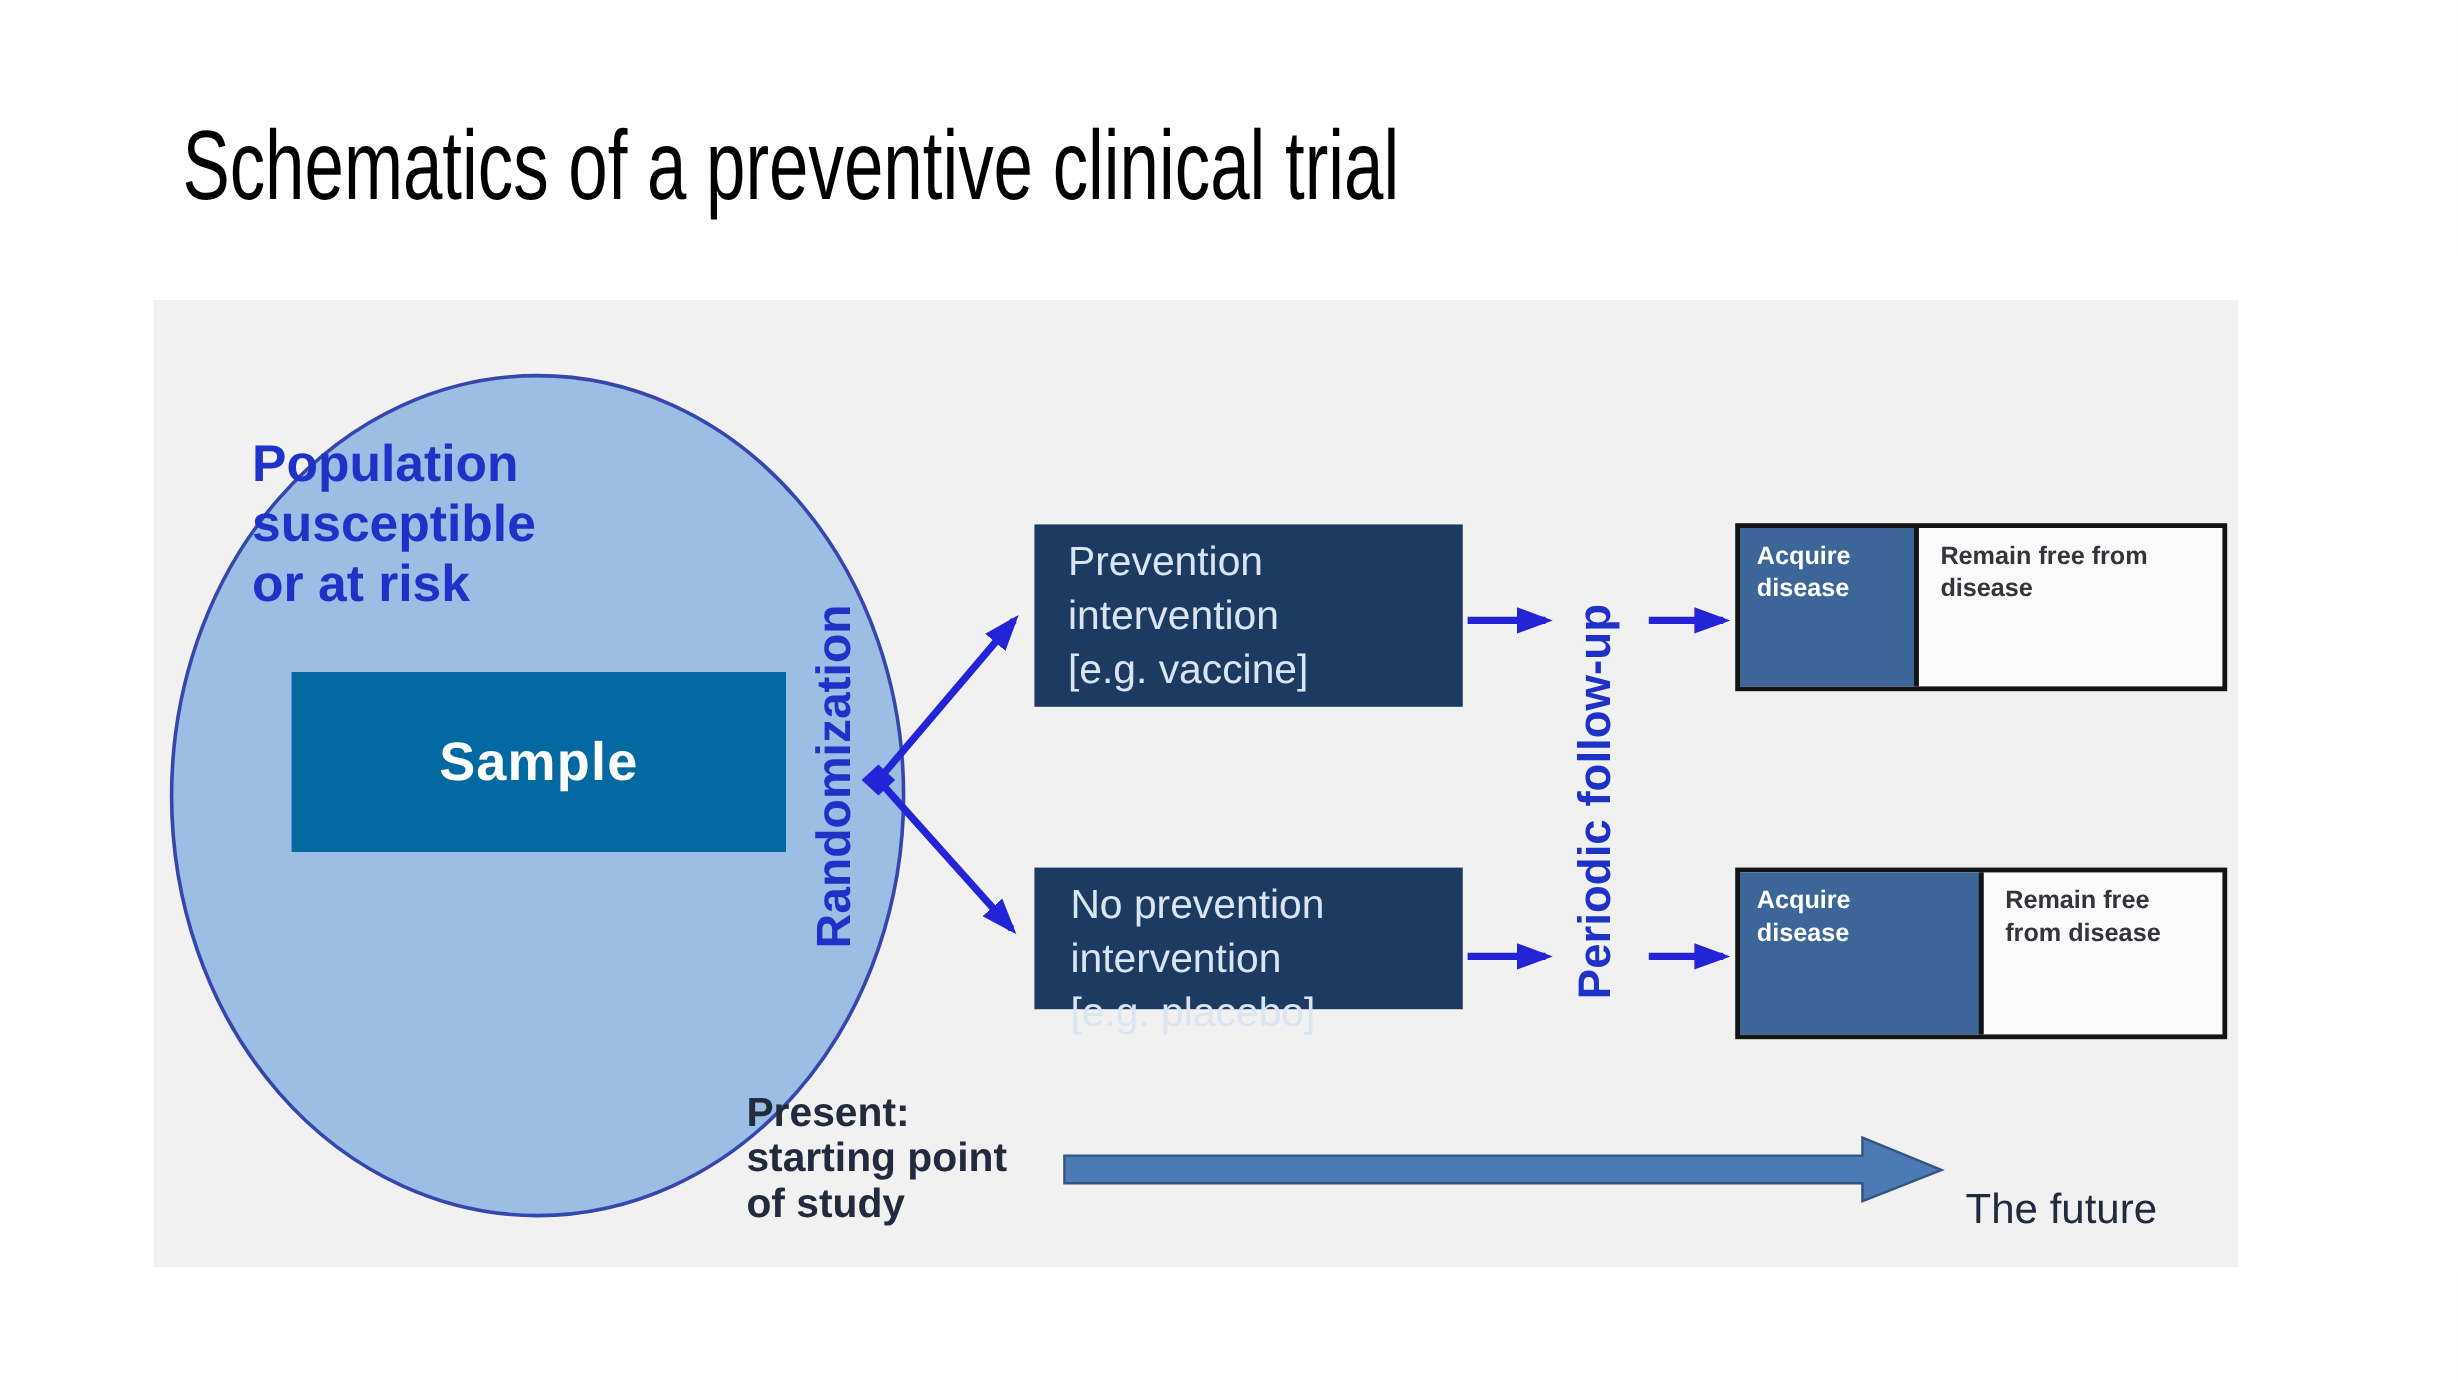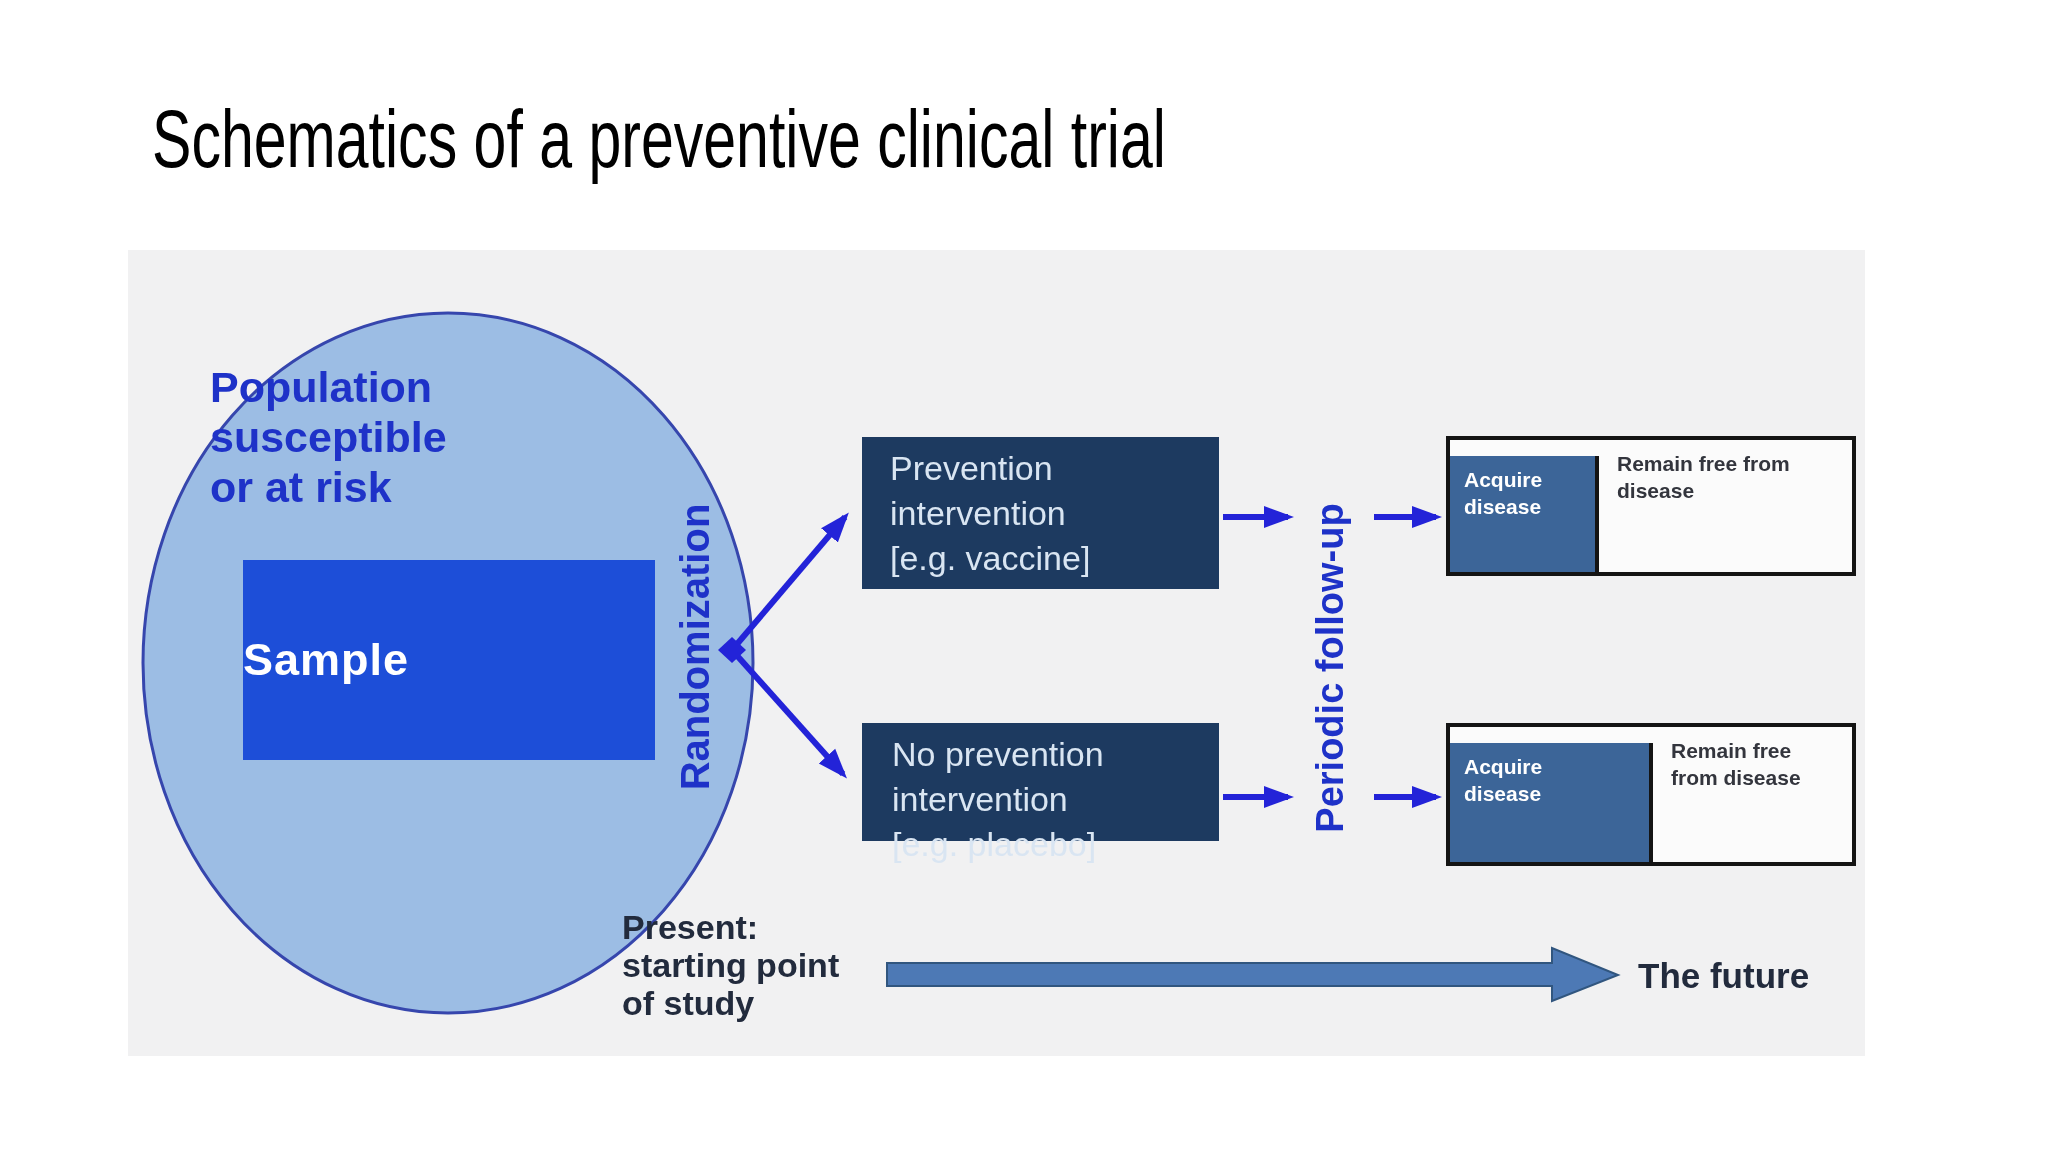--- a/index.html
+++ b/index.html
@@ -21,22 +21,22 @@
     white-space:nowrap;letter-spacing:0px;
     transform:scaleX(0.72);transform-origin:0 0;
   }
   svg.overlay{position:absolute;left:0;top:0;}
   .pop-label{
     position:absolute;left:210px;top:362px;width:480px;
     font-size:43px;font-weight:bold;line-height:50px;
     color:#1e32c8;white-space:pre-line;
   }
   .sample-box{
-    position:absolute;left:243px;top:560px;width:412px;height:200px;
-    background:#1d4ed8;display:flex;align-items:center;justify-content:flex-start;
+    position:absolute;left:243px;top:560px;width:412px;height:150px;
+    background:#0369a1;display:flex;align-items:center;justify-content:center;
     box-sizing:border-box;
   }
   .sample-box span{color:#ffffff;font-size:45px;font-weight:bold;letter-spacing:1px;}
   .vlabel{
     position:absolute;text-align:center;font-weight:bold;color:#1e32c8;
     transform:rotate(-90deg);white-space:nowrap;
   }
   .rand{left:530px;top:625px;width:330px;height:44px;line-height:44px;font-size:40px;}
   .followup{left:1150px;top:646px;width:360px;height:44px;line-height:44px;font-size:38px;}
   .arm-box{
@@ -54,33 +54,33 @@
   }
   .outcome-top{top:436px;height:140px;}
   .outcome-bottom{top:723px;height:143px;}
   .cell{
     box-sizing:border-box;white-space:pre-line;
     font-size:21px;font-weight:bold;line-height:27px;
   }
   .acquire{
     background:#3c6598;color:#ffffff;
     border-right:4px solid #141414;
-    padding:10px 6px 0 14px;flex:0 0 auto;margin-top:16px;
+    padding:10px 6px 0 14px;flex:0 0 auto;
   }
   .outcome-top .acquire{width:149px;}
   .outcome-bottom .acquire{width:203px;}
   .remain{color:#33353d;padding:10px 6px 4px 18px;flex:1 1 auto;}
   .present-label{
     position:absolute;left:622px;top:908px;
     font-size:34px;font-weight:bold;line-height:38px;
     color:#222b3d;white-space:pre-line;
   }
   .future-label{
-    position:absolute;left:1638px;top:956px;
-    font-size:35px;font-weight:bold;color:#222b3d;white-space:nowrap;
+    position:absolute;left:1638px;top:988px;
+    font-size:35px;font-weight:normal;color:#222b3d;white-space:nowrap;
   }
 </style>
 </head>
 <body>
 
 <div class="slide">
 
   <div class="panel"></div>
 
   <h1 class="title">Schematics of a preventive clinical trial</h1>

